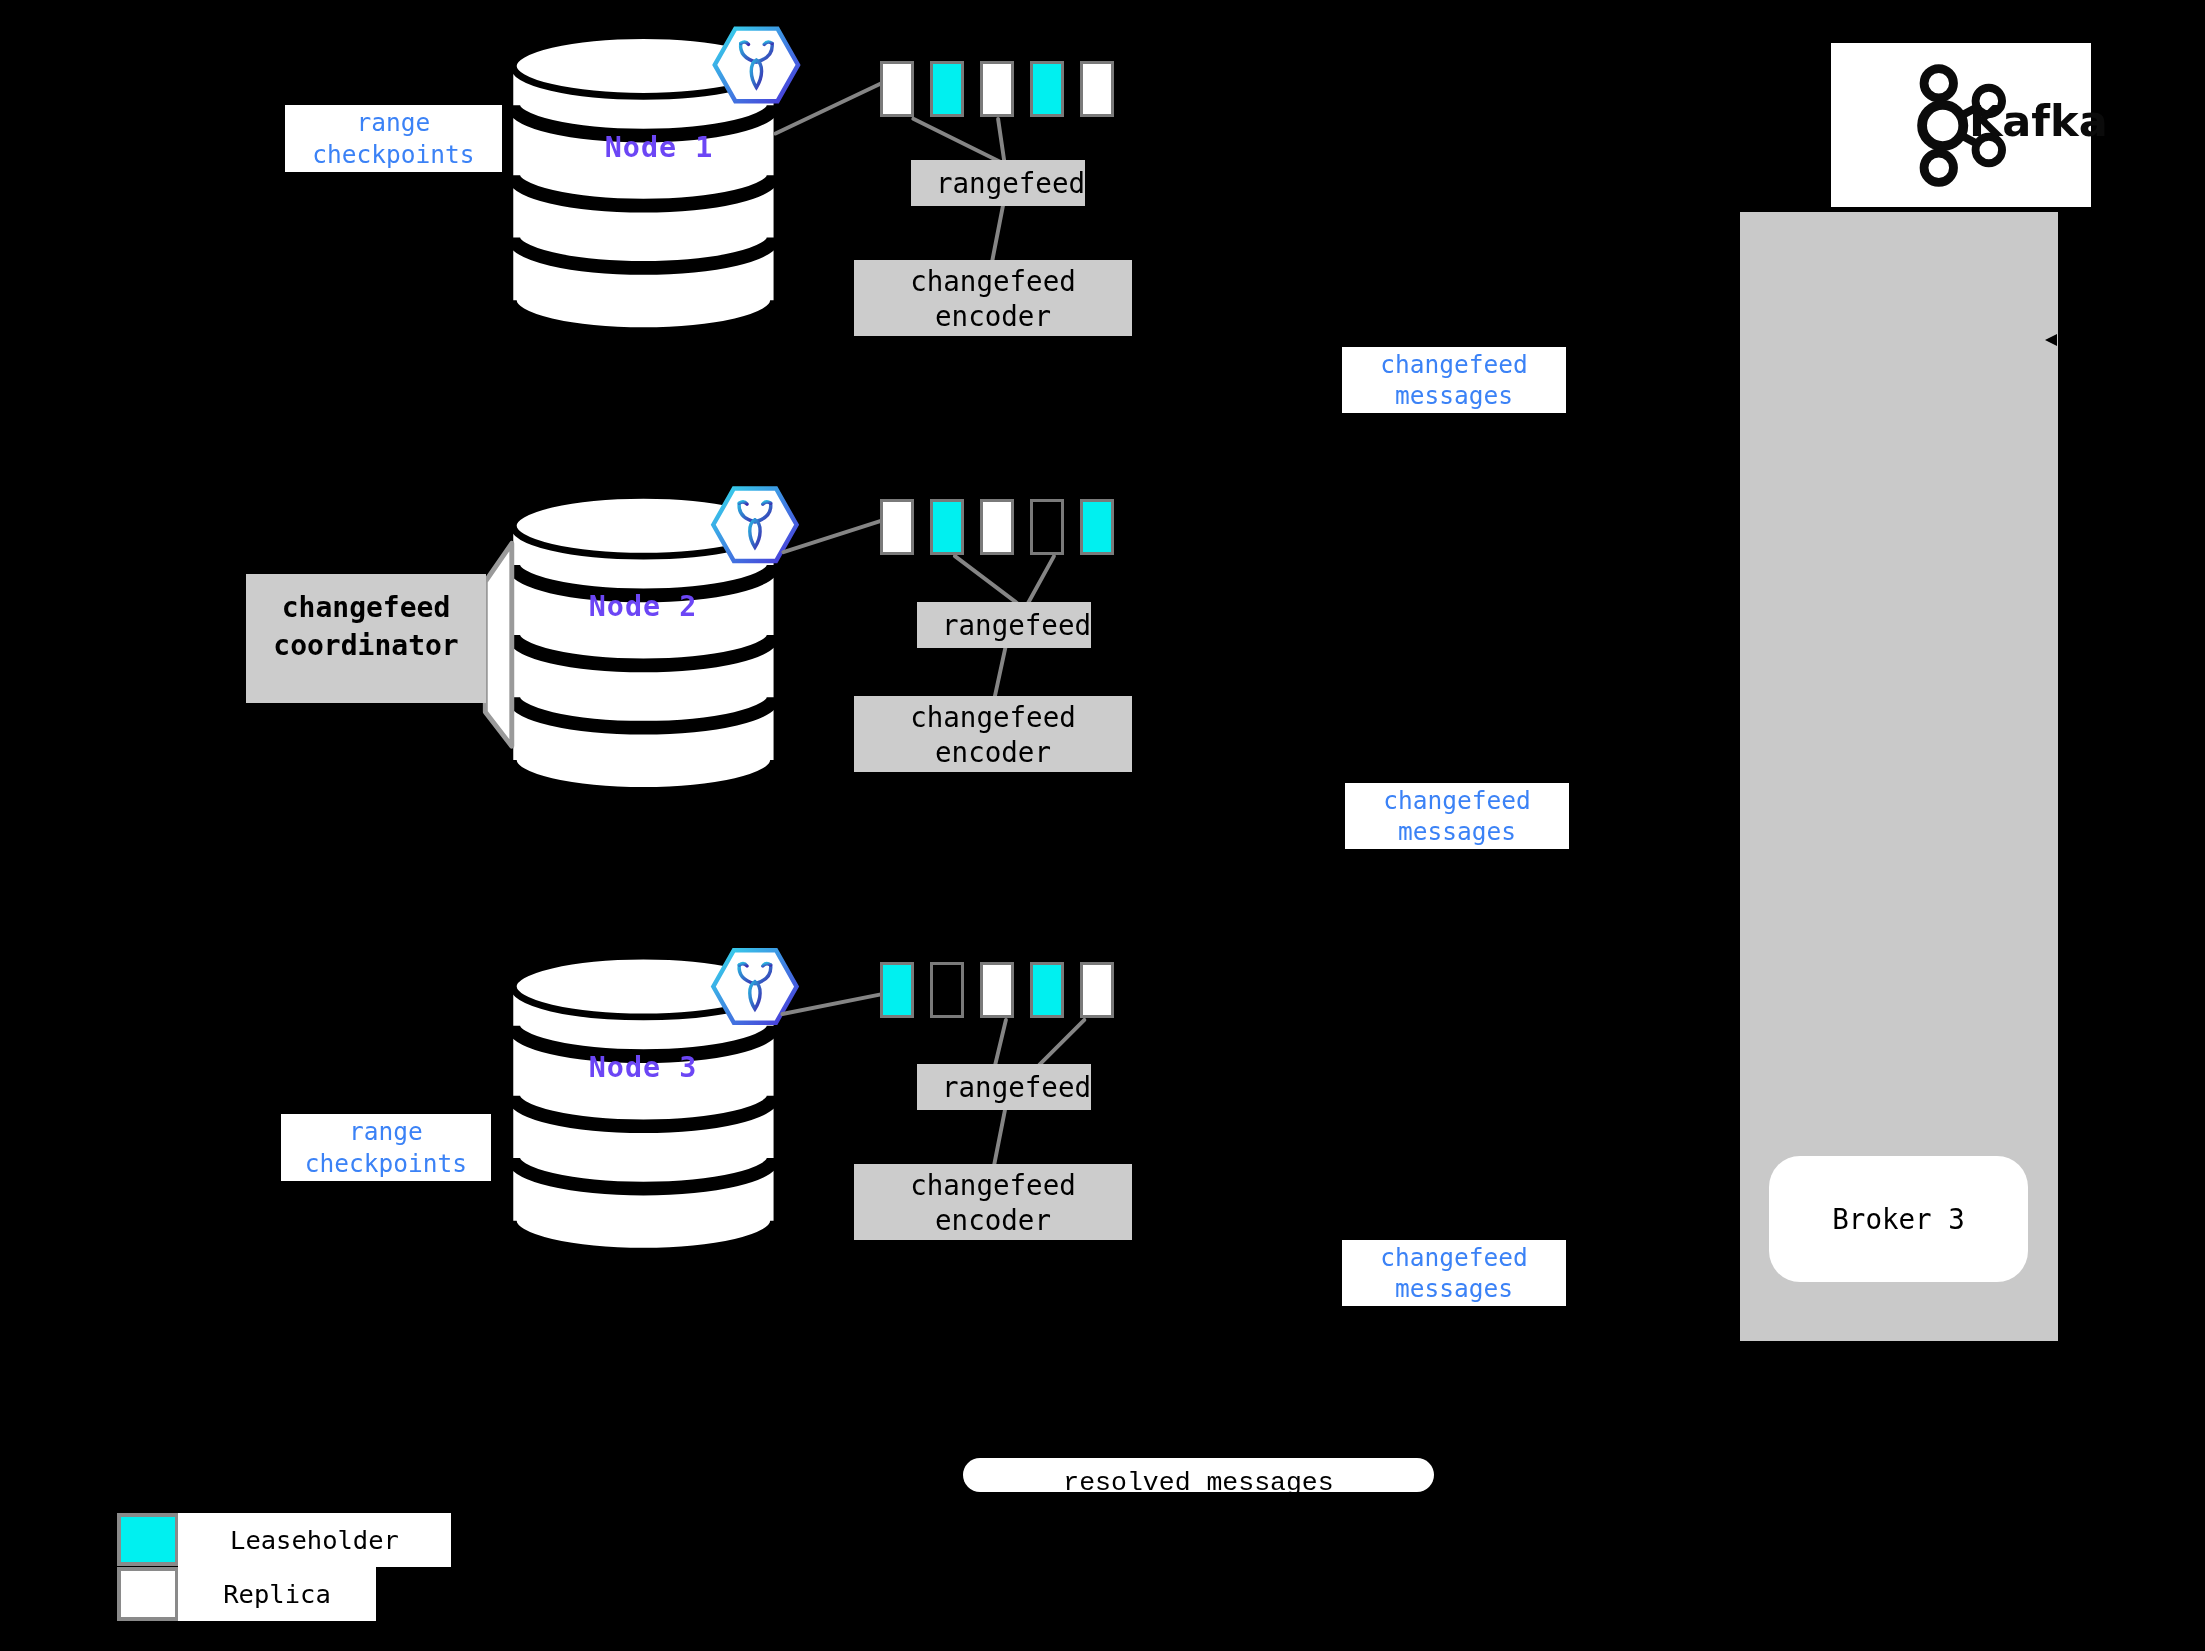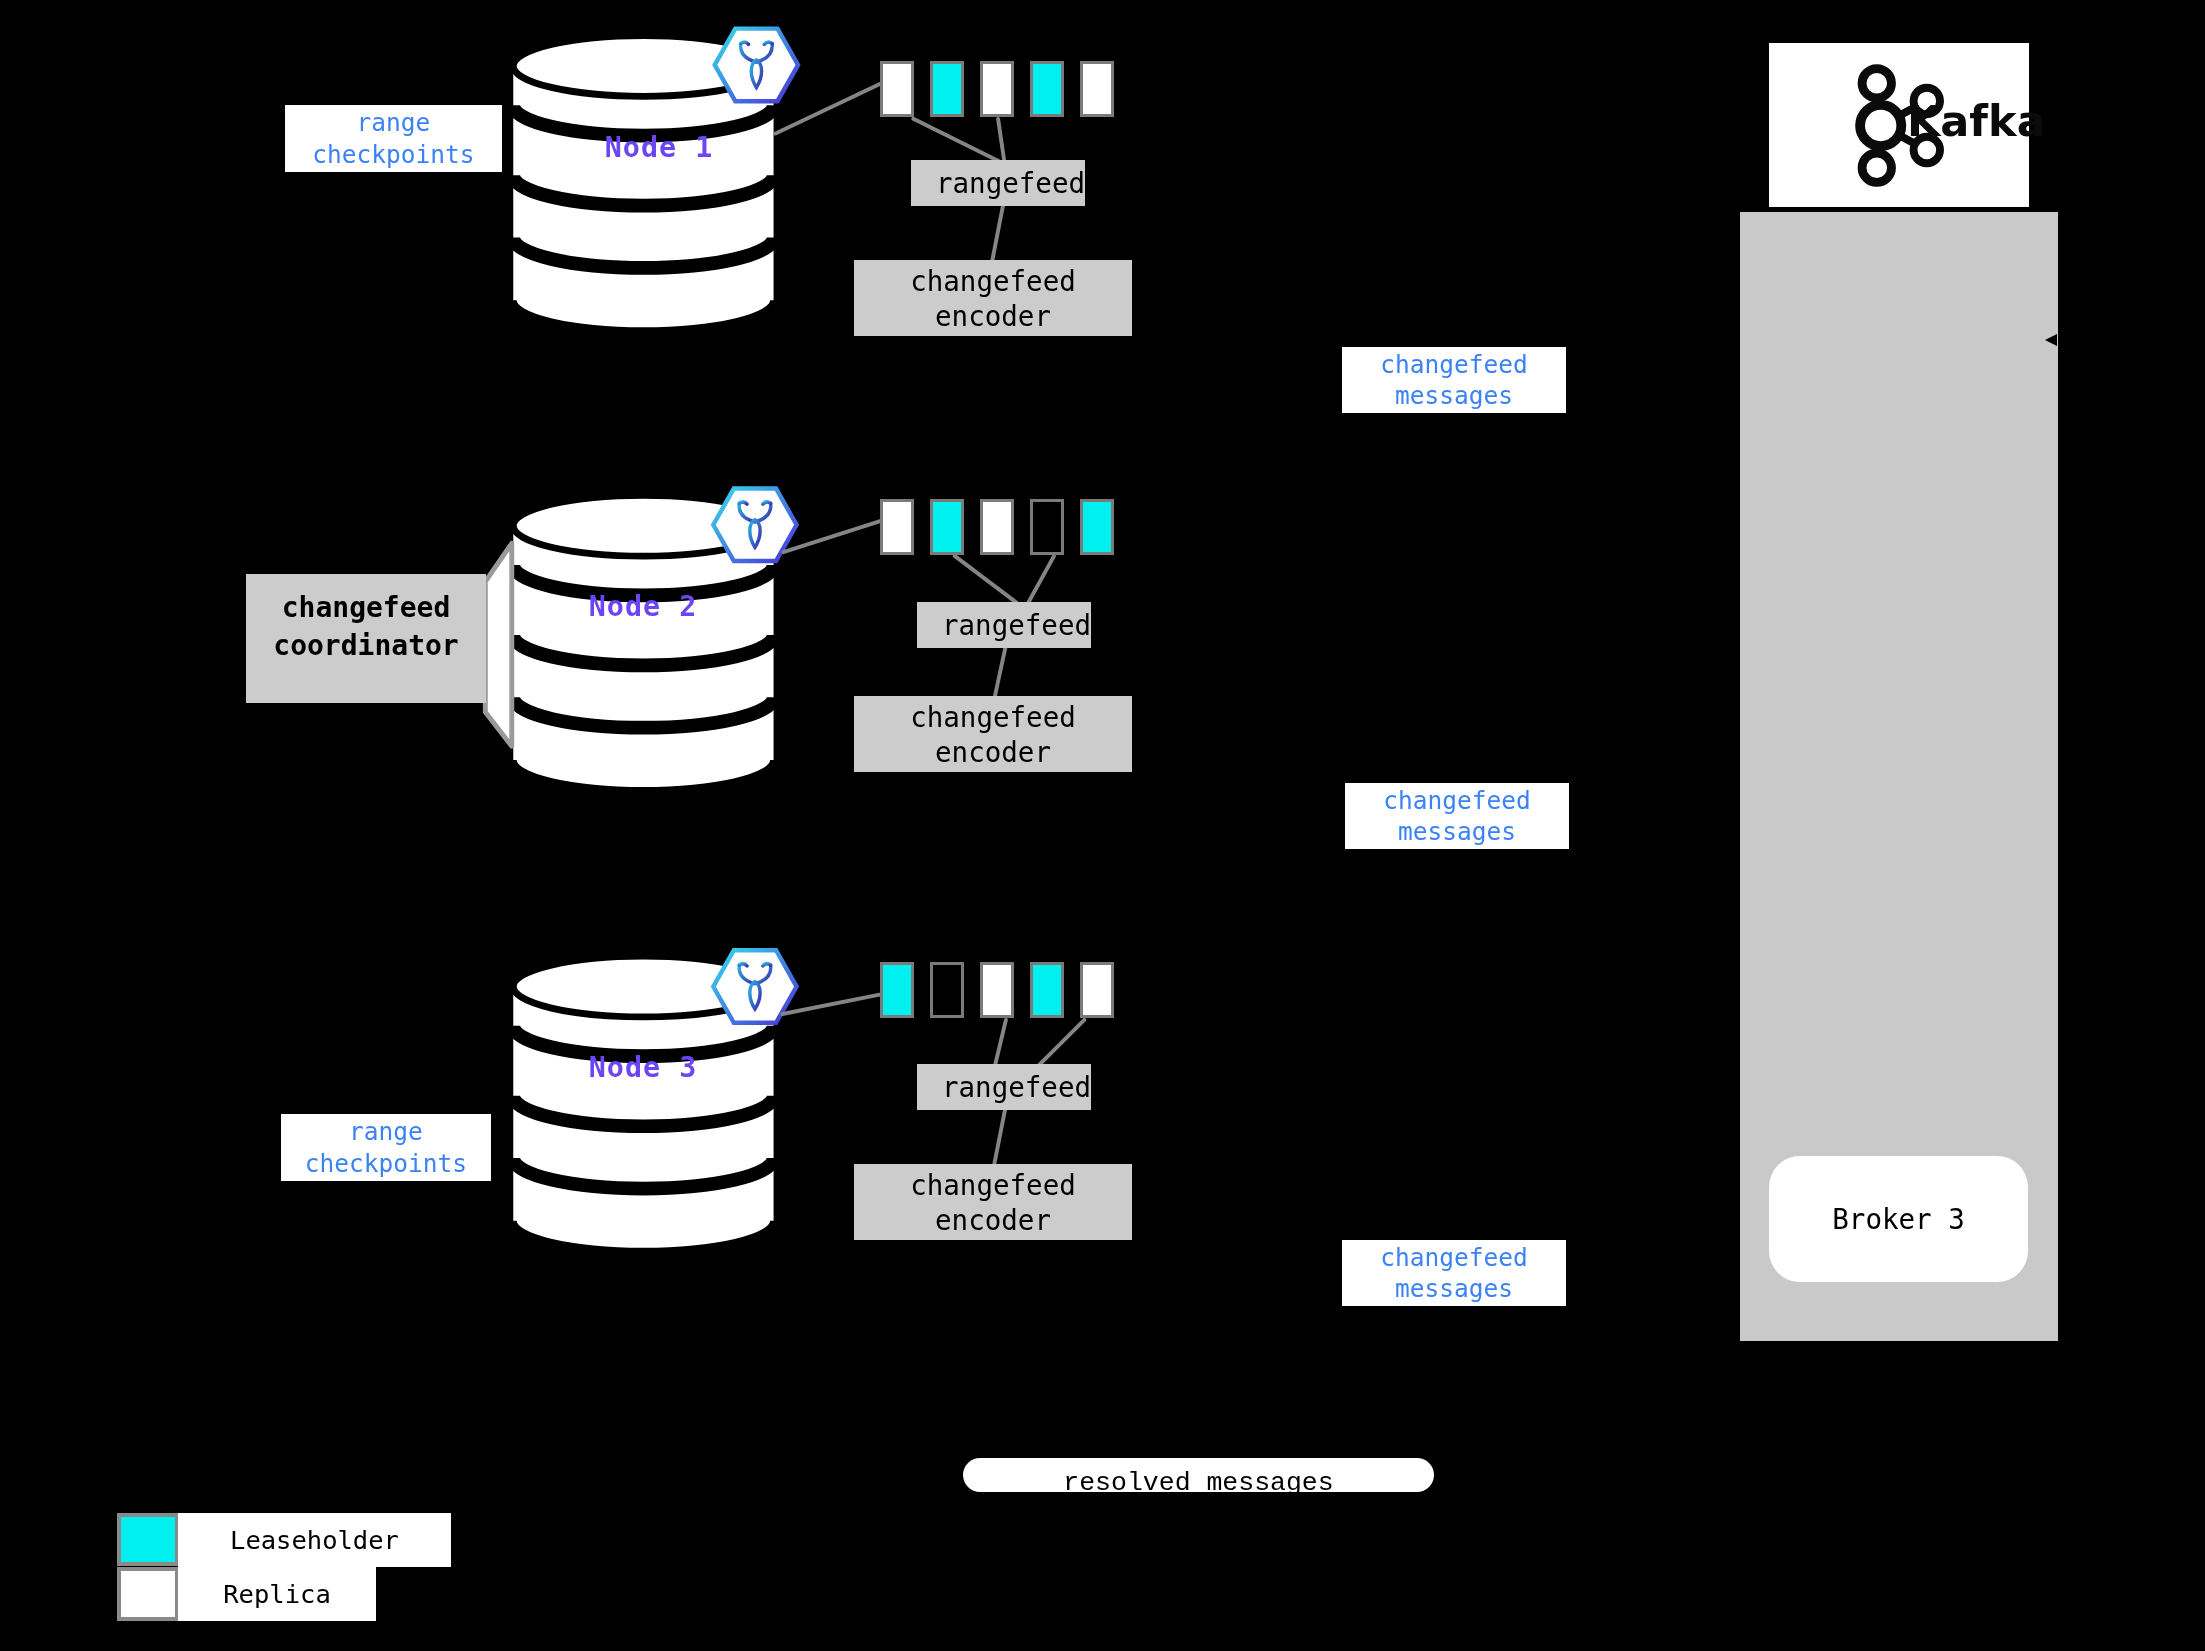--- a/index.html
+++ b/index.html
@@ -154,21 +154,21 @@
   </div>
   <div class="abs wbox msg" style="left:1345px;top:783px;width:224px;height:66px;">
     <div>changefeed</div>
     <div>messages</div>
   </div>
   <div class="abs wbox msg" style="left:1342px;top:1240px;width:224px;height:66px;">
     <div>changefeed</div>
     <div>messages</div>
   </div>
 
-  <div class="abs kafka-box" style="left:1769px;top:43px;width:260px;height:164px;padding-left:44px;">
+  <div class="abs kafka-box" style="left:1831px;top:43px;width:260px;height:164px;padding-left:44px;">
     <svg width="260" height="164" viewBox="0 0 530 334">
       <g stroke="#0b0b0b" stroke-width="16">
         <line x1="130" y1="82" x2="138" y2="168"></line>
         <line x1="138" y1="168" x2="130" y2="254"></line>
         <line x1="138" y1="168" x2="232" y2="118"></line>
         <line x1="138" y1="168" x2="232" y2="218"></line>
       </g>
       <g fill="#fff" stroke="#0b0b0b">
         <circle cx="130" cy="82" r="30" stroke-width="18"></circle>
         <circle cx="138" cy="168" r="42" stroke-width="20"></circle>

